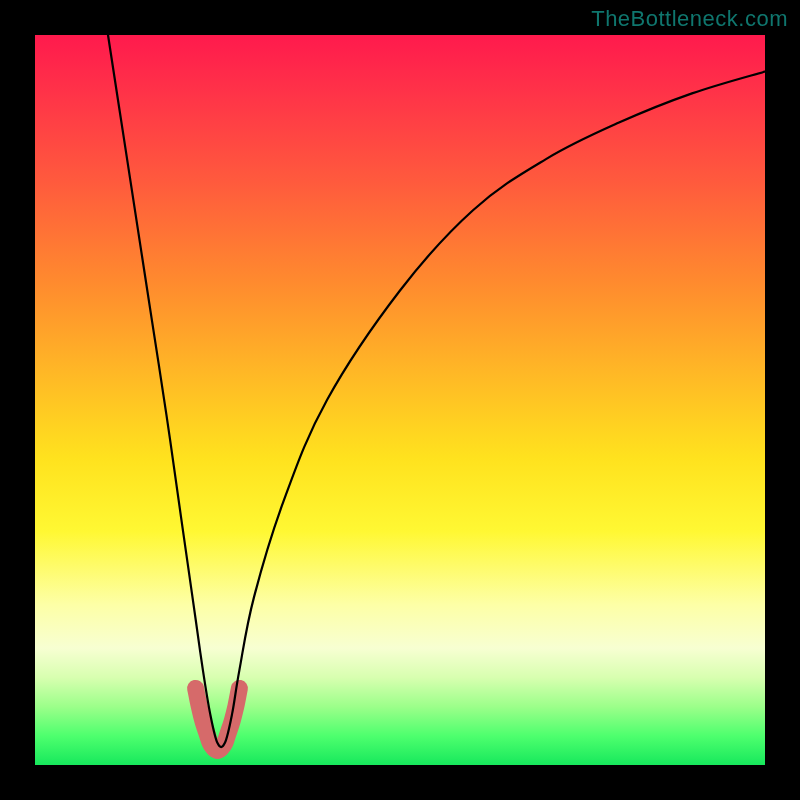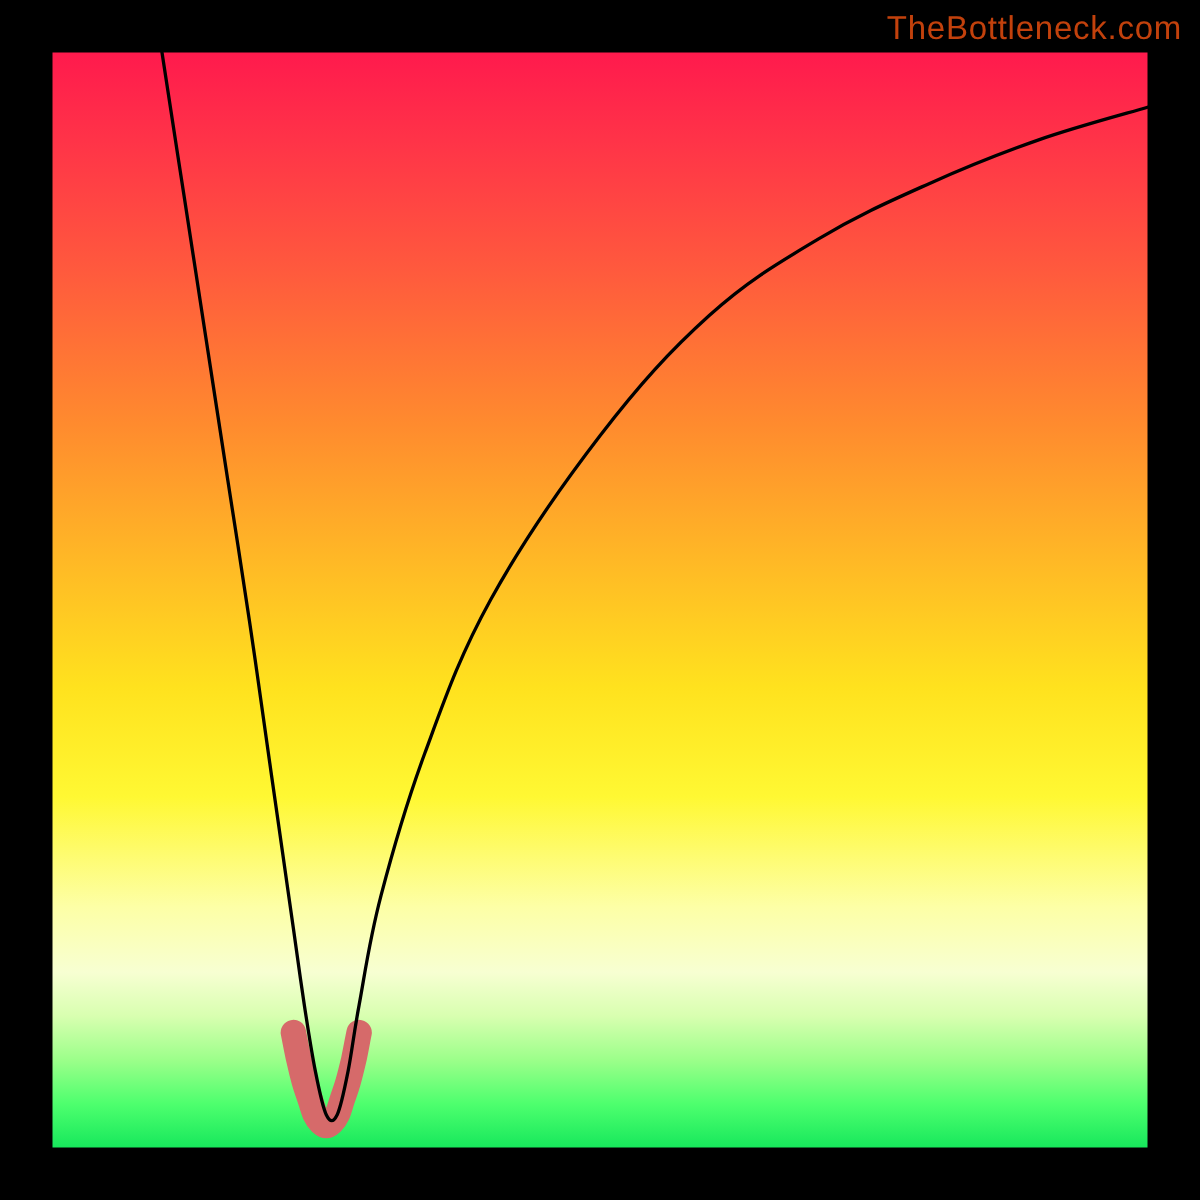--- a/index.html
+++ b/index.html
@@ -40,21 +40,21 @@
       #d8ffb0 88%,
       #9cff8a 92%,
       #4eff6e 96%,
       #17e85c 100%
     );
   }
   .watermark {
     position: absolute;
     top: 6px;
     right: 12px;
-    color: #c2410c;
+    color: #0f766e;
     font-size: 22px;
     letter-spacing: 0.5px;
     user-select: none;
     font-weight: 500;
   }
   svg.curve {
     position: absolute;
     left: 0;
     top: 0;
     width: 730px;

